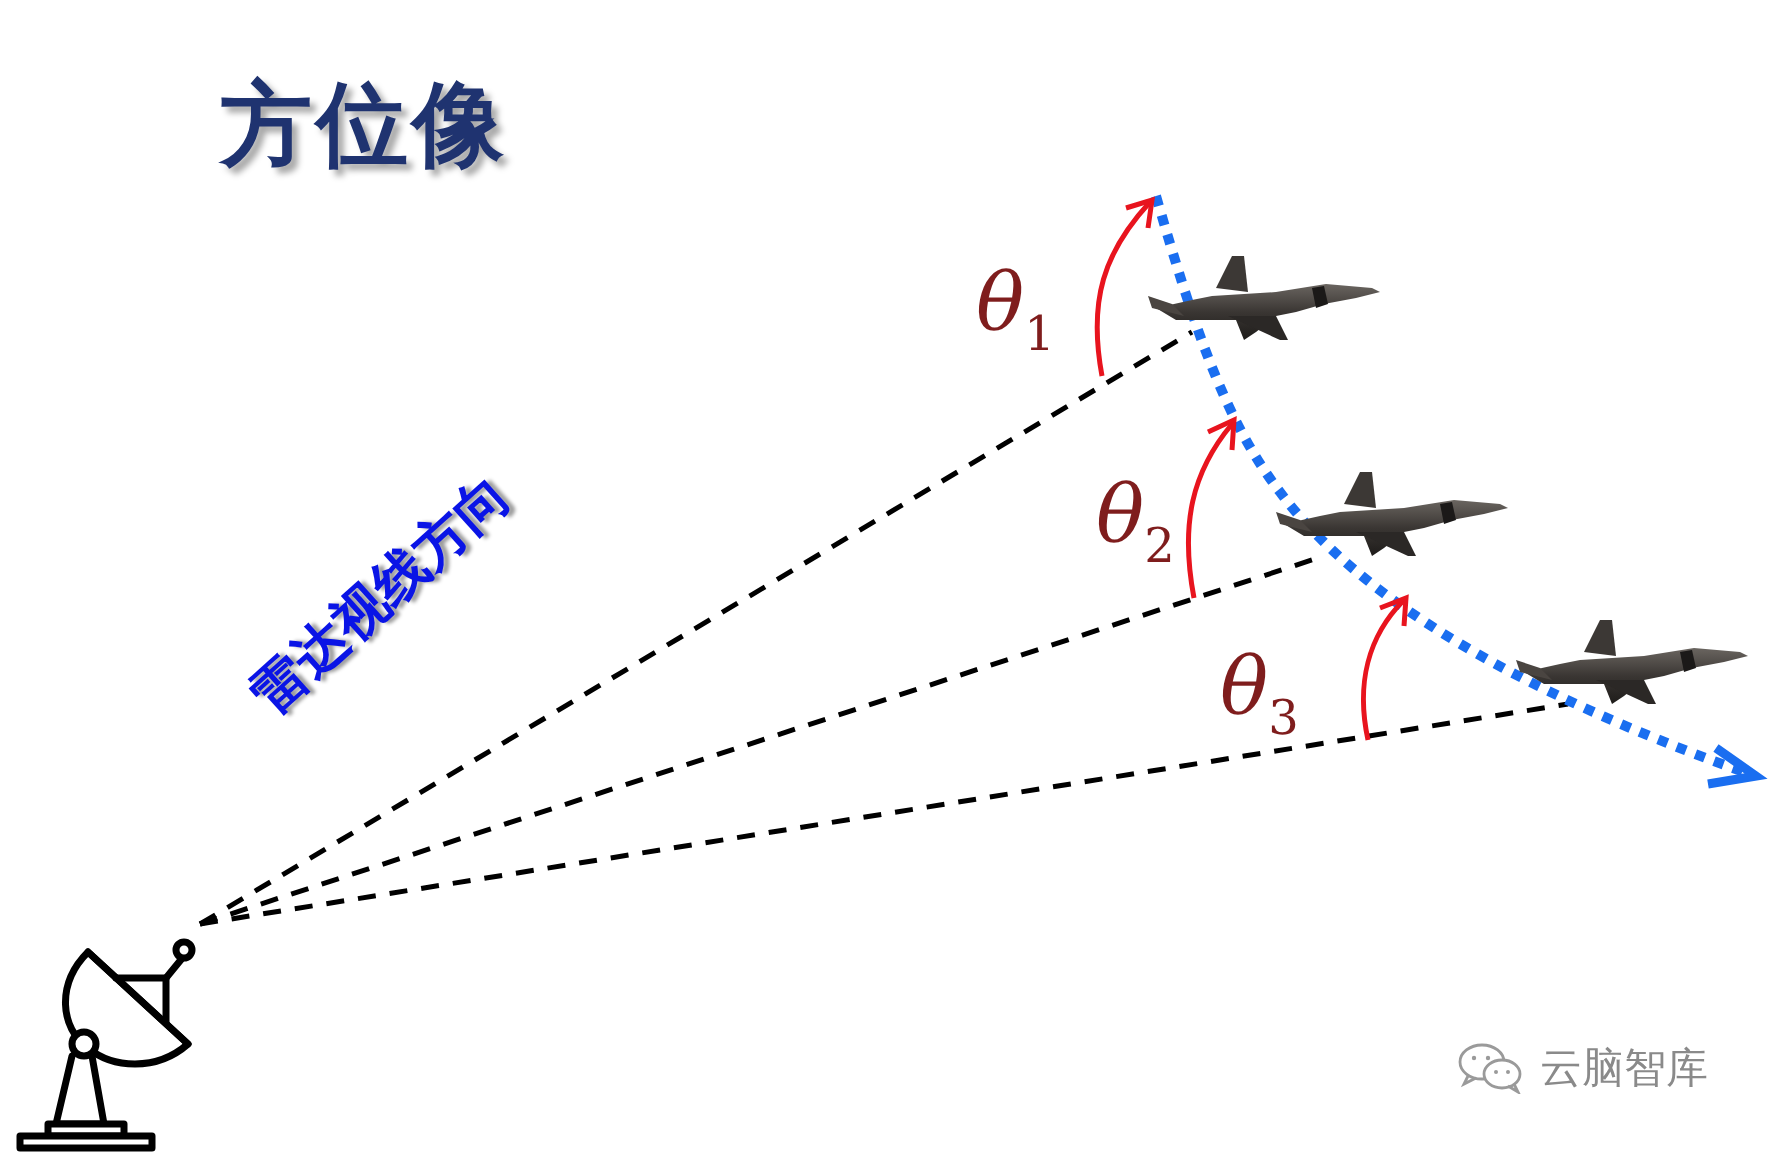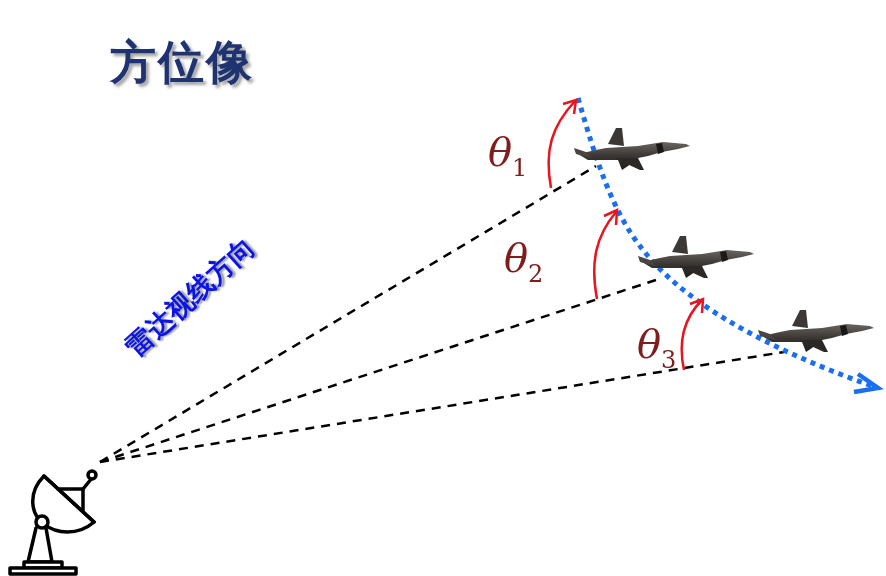--- a/index.html
+++ b/index.html
@@ -118,21 +118,34 @@
     </g>
   </svg>
 
   <div class="title">方位像</div>
 
   <div class="los-label">雷达视线方向</div>
 
   <div class="theta" style="left:488px; top:132px;">
     <span>θ</span><sub>1</sub>
   </div>
-  <div class="theta" style="left:504px; top:238px;">
+  <div class="theta" style="left:548px; top:238px;">
     <span>θ</span><sub>2</sub>
   </div>
-  <div class="theta" style="left:637px; top:324px;">
+  <div class="theta" style="left:610px; top:324px;">
     <span>θ</span><sub>3</sub>
   </div>
 
+  <div class="watermark">
+    <svg width="36" height="26" viewBox="0 0 36 26">
+      <ellipse cx="13" cy="10" rx="11" ry="8.5" fill="none" stroke="#9a9a9a" stroke-width="1.4"></ellipse>
+      <path d="M6,17 L4,21 L10,18" fill="none" stroke="#9a9a9a" stroke-width="1.4"></path>
+      <ellipse cx="23" cy="16" rx="9" ry="7" fill="#fff" stroke="#9a9a9a" stroke-width="1.4"></ellipse>
+      <path d="M29,21 L31,25 L26,22" fill="none" stroke="#9a9a9a" stroke-width="1.4"></path>
+      <circle cx="9" cy="8" r="1.1" fill="#9a9a9a"></circle>
+      <circle cx="16" cy="8" r="1.1" fill="#9a9a9a"></circle>
+      <circle cx="20" cy="15" r="1" fill="#9a9a9a"></circle>
+      <circle cx="26" cy="15" r="1" fill="#9a9a9a"></circle>
+    </svg>
+    <span>云脑智库</span>
+  </div>
 
 </div>
 
 </body></html>

